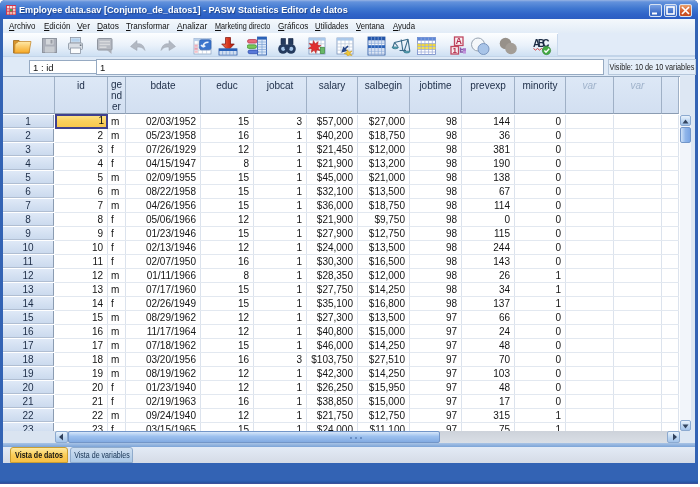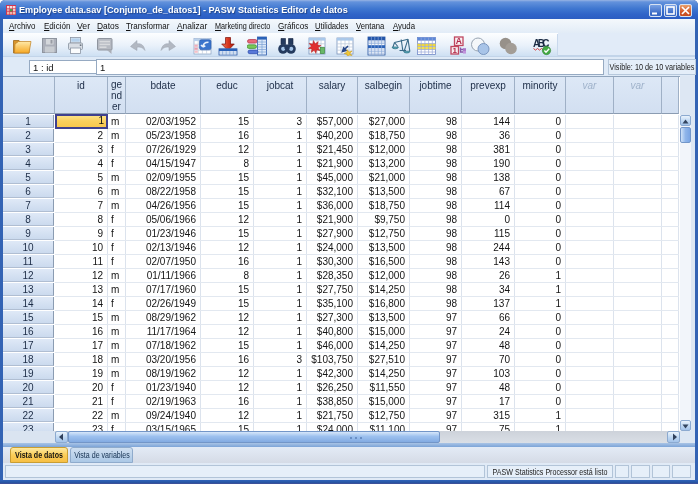--- a/index.html
+++ b/index.html
@@ -537,21 +537,21 @@
 <div class="cell num" style="left:459px;top:252px;width:52px;">103</div>
 <div class="cell num" style="left:512px;top:252px;width:50px;">0</div>
 <div class="rh" style="left:0px;top:266px;">20</div>
 <div class="gridh" style="left:52px;top:279px;width:624px;"></div>
 <div class="cell num" style="left:52px;top:266px;width:52px;">20</div>
 <div class="cell txt" style="left:105px;top:266px;width:17px;">f</div>
 <div class="cell num" style="left:123px;top:266px;width:74px;">01/23/1940</div>
 <div class="cell num" style="left:198px;top:266px;width:52px;">12</div>
 <div class="cell num" style="left:251px;top:266px;width:52px;">1</div>
 <div class="cell num" style="left:304px;top:266px;width:50px;">$26,250</div>
-<div class="cell num" style="left:355px;top:266px;width:51px;">$11,550</div>
+<div class="cell num" style="left:355px;top:266px;width:51px;">$15,950</div>
 <div class="cell num" style="left:407px;top:266px;width:51px;">97</div>
 <div class="cell num" style="left:459px;top:266px;width:52px;">48</div>
 <div class="cell num" style="left:512px;top:266px;width:50px;">0</div>
 <div class="rh" style="left:0px;top:280px;">21</div>
 <div class="gridh" style="left:52px;top:293px;width:624px;"></div>
 <div class="cell num" style="left:52px;top:280px;width:52px;">21</div>
 <div class="cell txt" style="left:105px;top:280px;width:17px;">f</div>
 <div class="cell num" style="left:123px;top:280px;width:74px;">02/19/1963</div>
 <div class="cell num" style="left:198px;top:280px;width:52px;">16</div>
 <div class="cell num" style="left:251px;top:280px;width:52px;">1</div>
@@ -622,23 +622,13 @@
 <div style="position:absolute;left:3px;top:431px;width:52px;height:12px;background:#dae4f1;"></div>
 <div id="band"></div>
 <div id="tabsrow">
       <div class="tab" id="tab1">
         <span>Vista de datos</span>
       </div>
       <div class="tab" id="tab2">
         <span>Vista de variables</span>
       </div>
     </div>
-<div id="status">
-<div class="sp" style="left:2px;width:480px;"></div>
-<div class="sp" id="sptext" style="left:484px;width:126px;">
-        <span>PASW Statistics Processor está listo</span>
-      </div>
-<div class="sp" style="left:612px;width:14px;"></div>
-<div class="sp" style="left:628px;width:19px;"></div>
-<div class="sp" style="left:649px;width:18px;"></div>
-<div class="sp" style="left:669px;width:19px;"></div>
-</div>
 <div id="botborder"></div>
 </div>
 </body></html>

